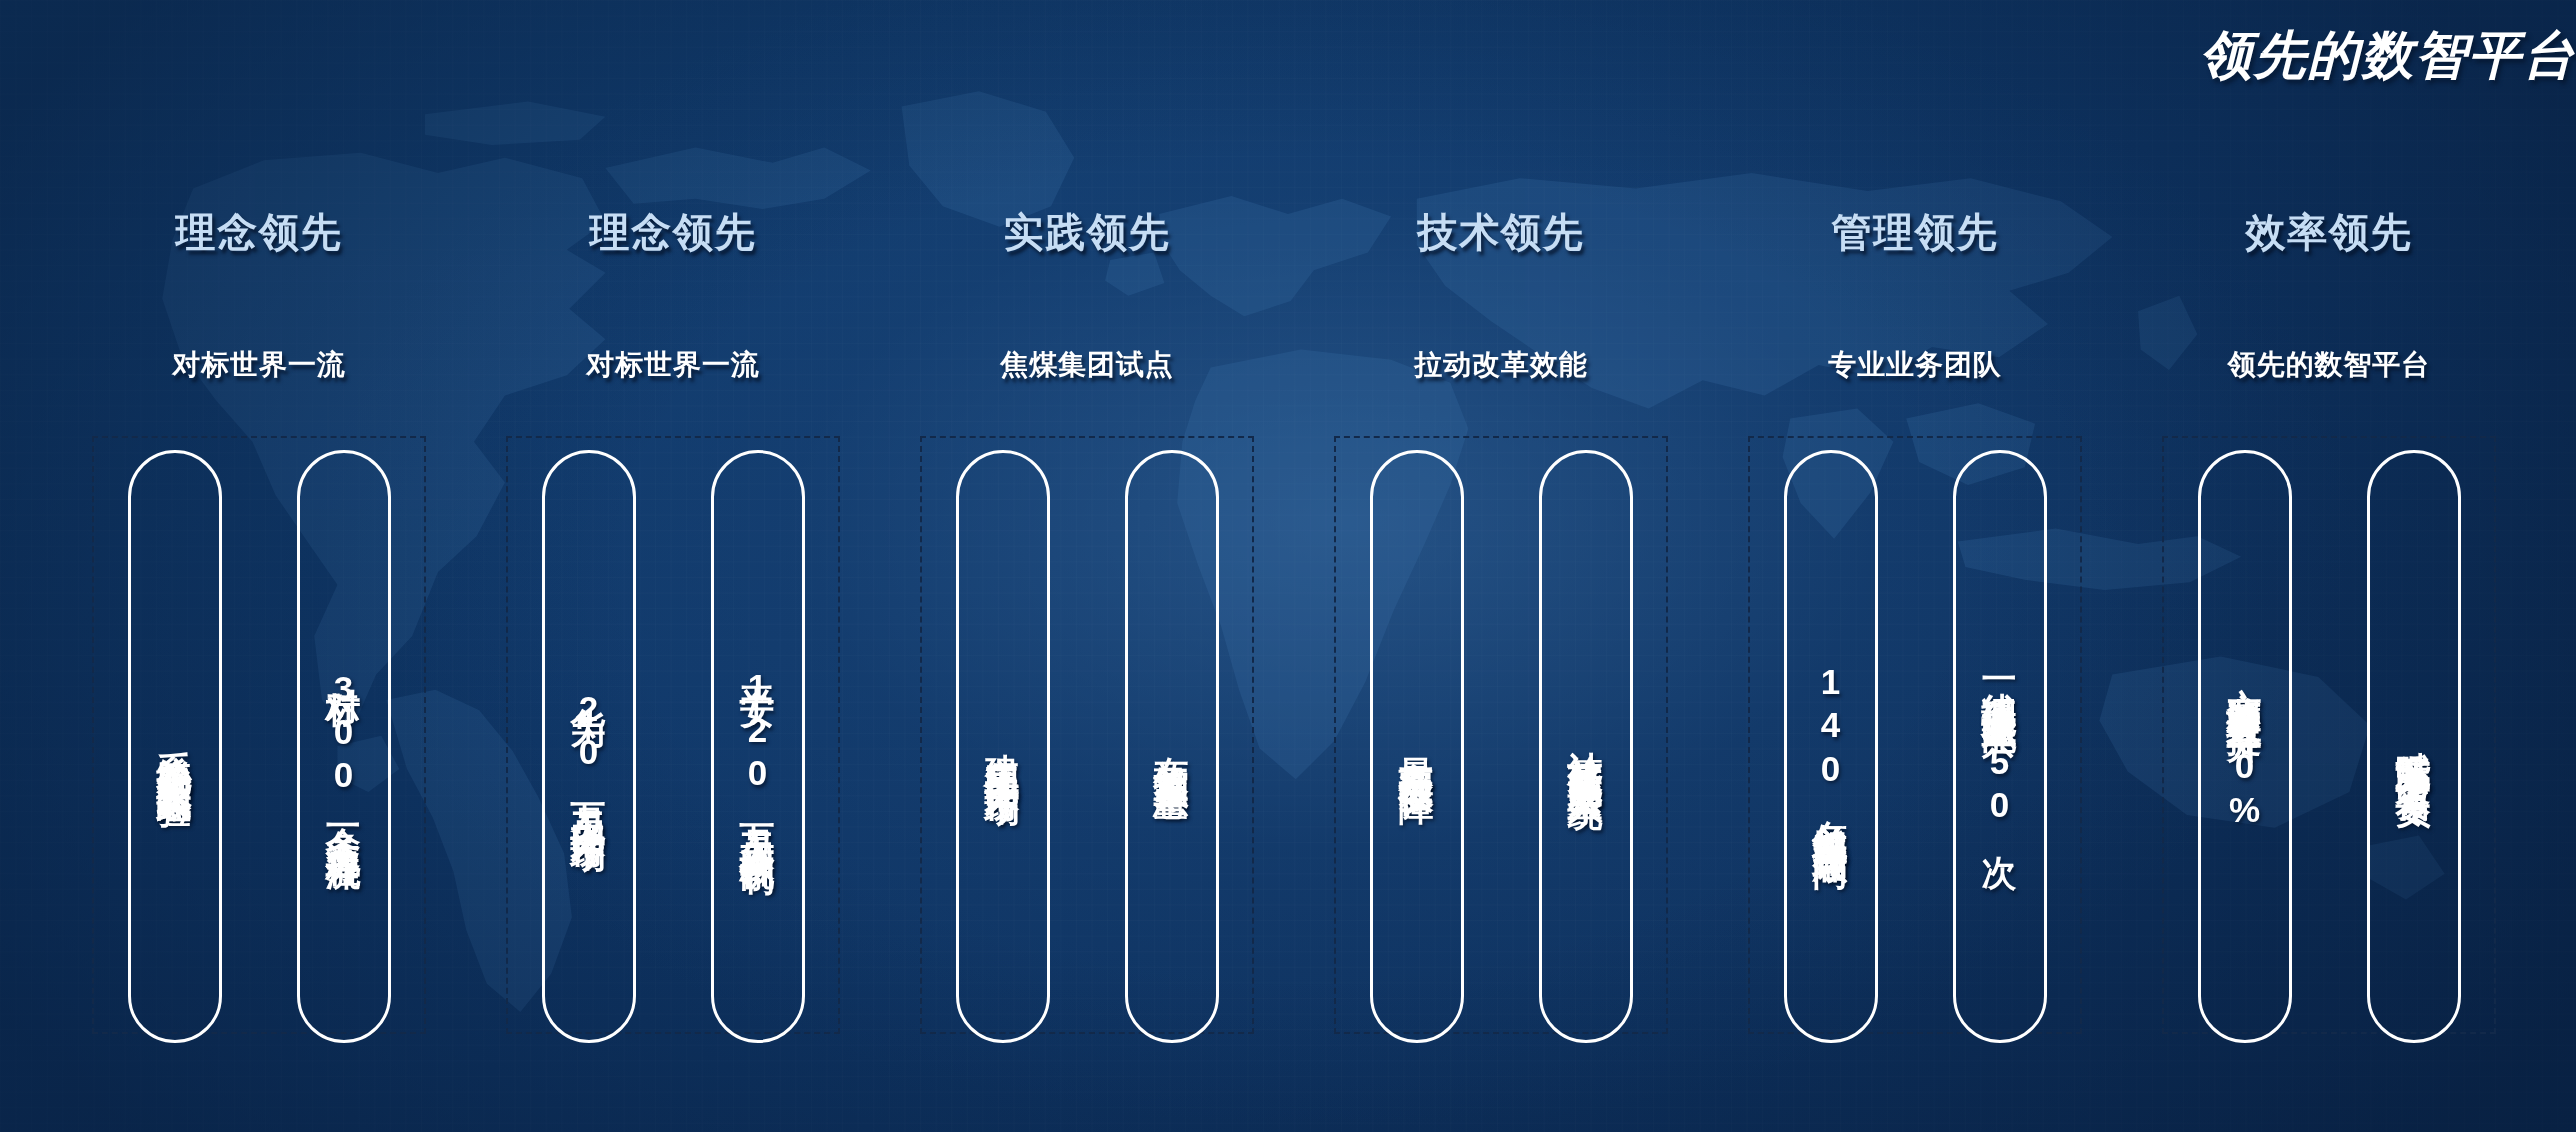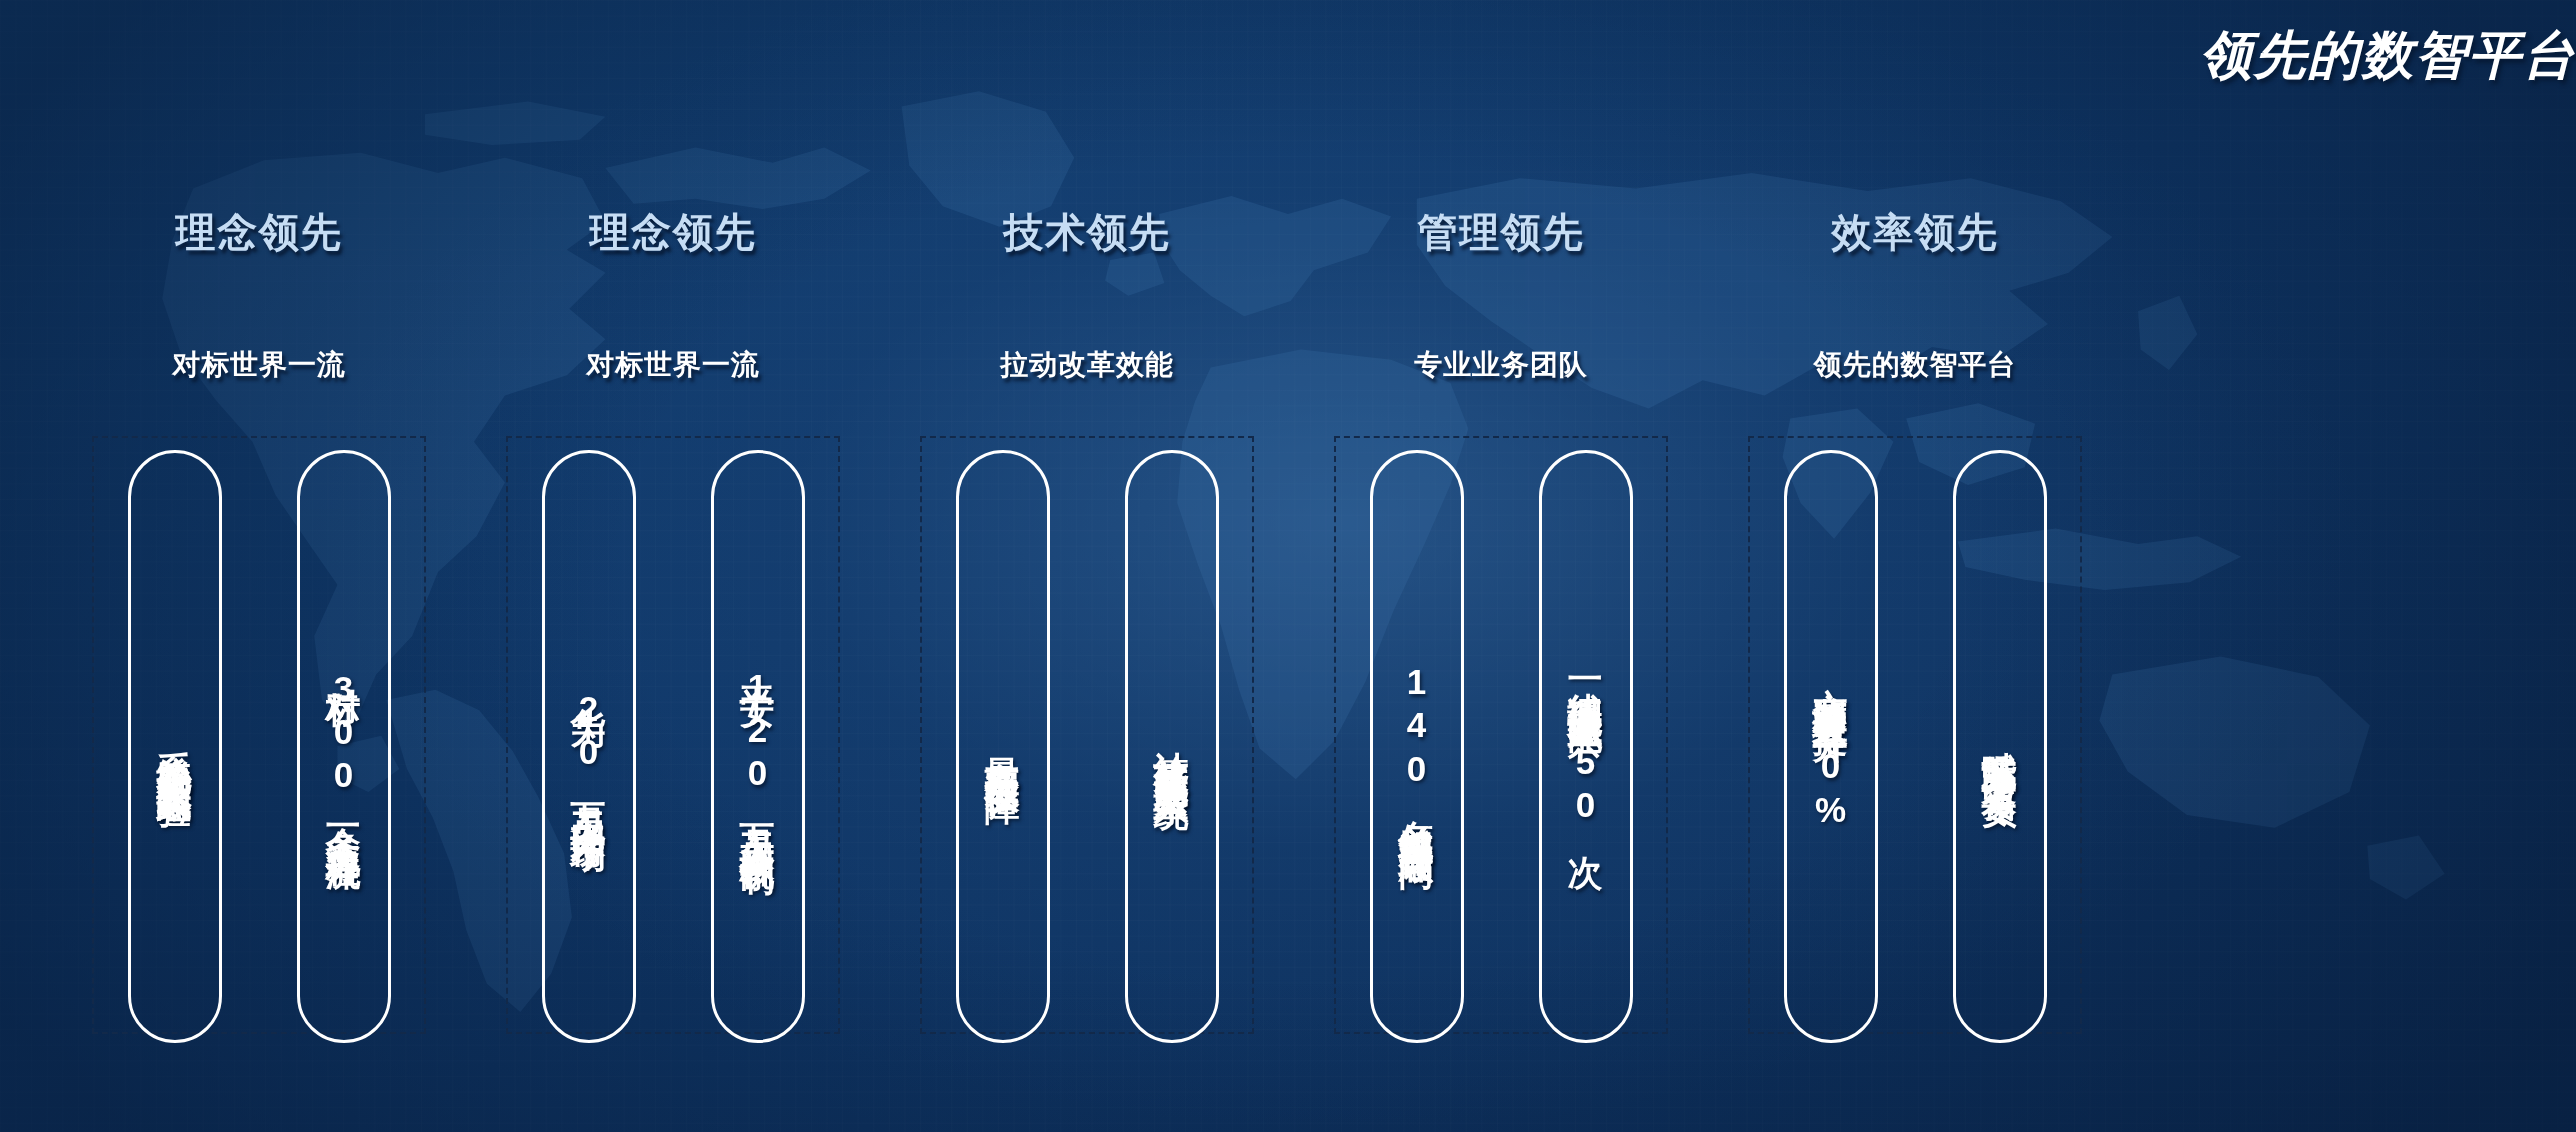--- a/index.html
+++ b/index.html
@@ -203,20 +203,34 @@
           <div class="pill">
             <span class="pill-text">华为20万员工内部人才市场</span>
           </div>
           <div class="pill">
             <span class="pill-text">平安120万员工人才画像机制</span>
           </div>
         </div>
       </div>
     </div>
 
+    <div class="column">
+      <div class="col-head">实践领先</div>
+      <div class="col-sub">焦煤集团试点</div>
+      <div class="dash-box">
+        <div class="pill-row">
+          <div class="pill">
+            <span class="pill-text">建立集团内部人才市场</span>
+          </div>
+          <div class="pill">
+            <span class="pill-text">有效控制员工总量</span>
+          </div>
+        </div>
+      </div>
+    </div>
 
     <div class="column">
       <div class="col-head">技术领先</div>
       <div class="col-sub">拉动改革效能</div>
       <div class="dash-box">
         <div class="pill-row">
           <div class="pill">
             <span class="pill-text">最高安全数据保障</span>
           </div>
           <div class="pill">

